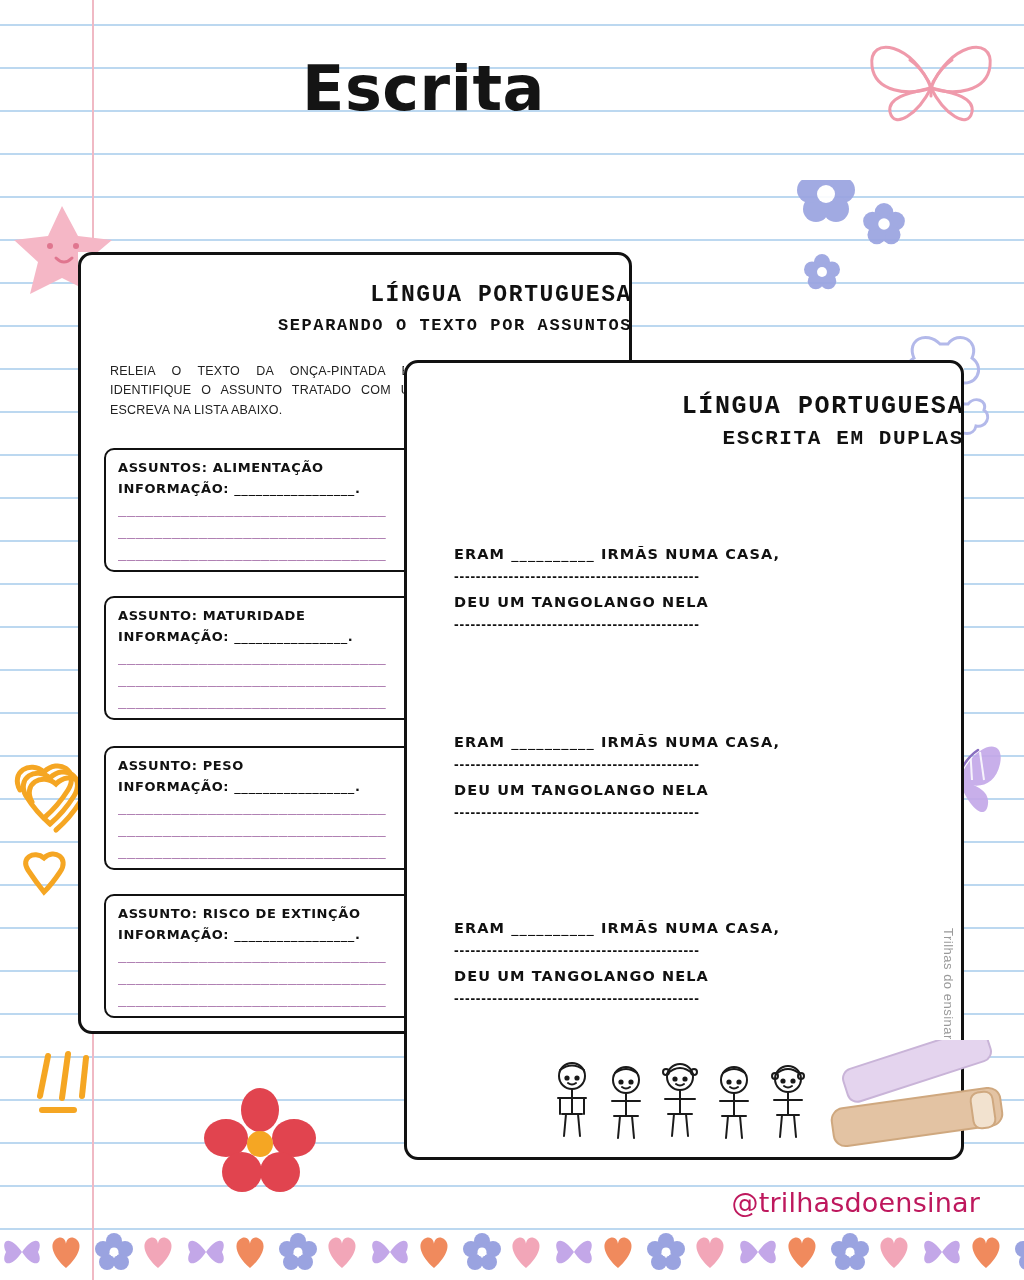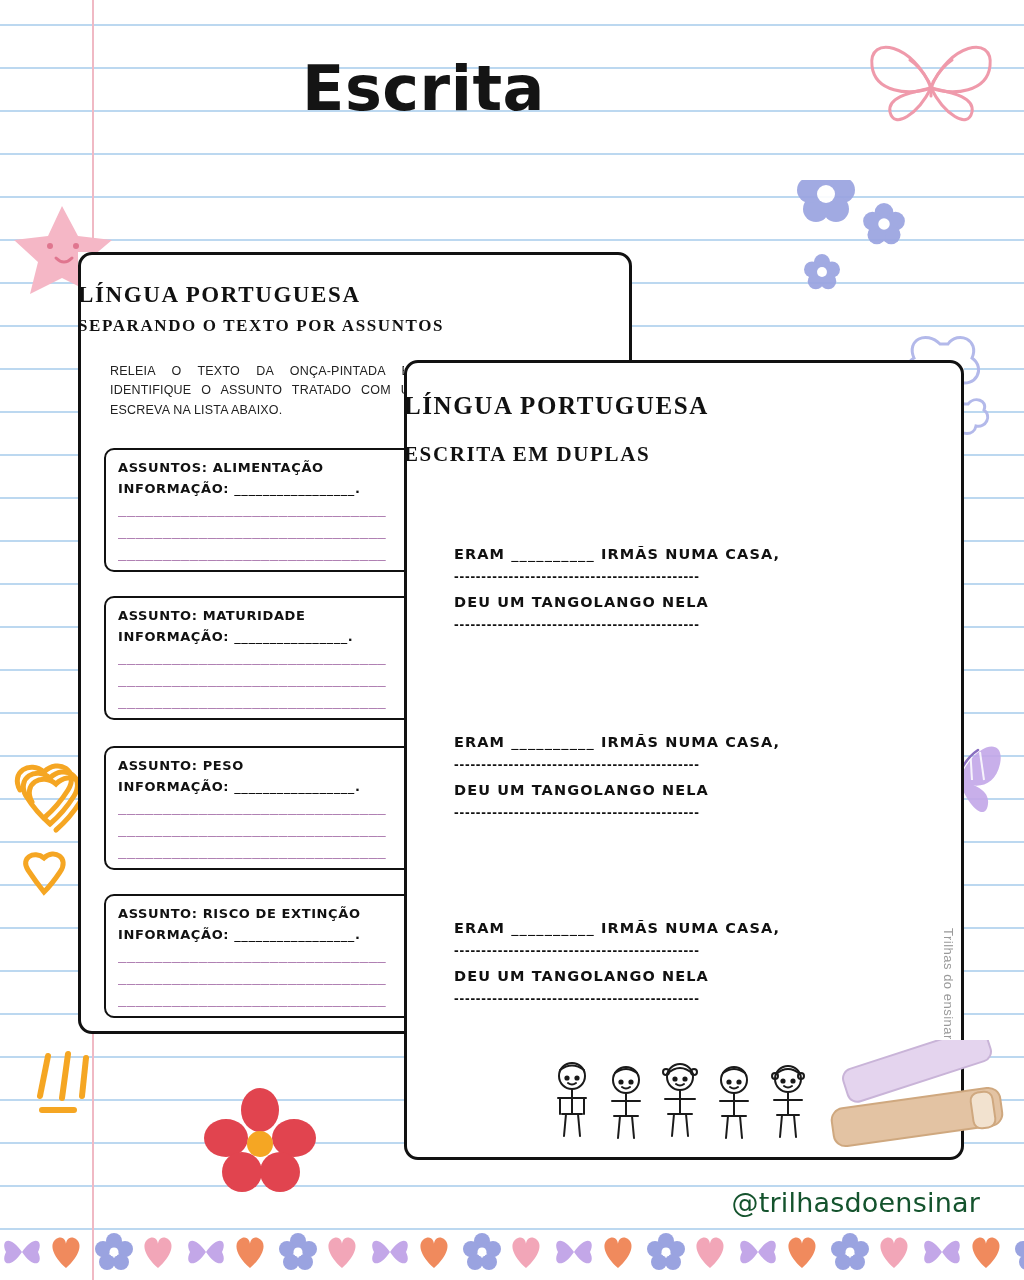--- a/index.html
+++ b/index.html
@@ -59,33 +59,33 @@
     position: absolute;
     inset: 0;
     border: 3px solid #111;
     border-radius: 14px;
   }
 
   #sheet-a { left: 78px; top: 252px; width: 554px; height: 782px; }
   #sheet-b { left: 404px; top: 360px; width: 560px; height: 800px; z-index: 5; }
 
   .sheet-head {
-    text-align: left;
-    font-family: Liberation Serif, serif;
+    text-align: right;
+    font-family: Liberation Mono, monospace;
     font-weight: bold;
     color: #111;
     letter-spacing: 1.6px;
   }
   #sheet-a .sheet-head { padding-top: 30px; }
   #sheet-a .h1 { font-size: 23px; }
   #sheet-a .h2 { font-size: 17px; margin-top: 8px; }
 
   #sheet-b .sheet-head { padding-top: 32px; }
   #sheet-b .h1 { font-size: 25px; }
-  #sheet-b .h2 { font-size: 21px; margin-top: 22px; }
+  #sheet-b .h2 { font-size: 21px; margin-top: 6px; }
 
   .instr {
     font-size: 12.5px;
     color: #222;
     line-height: 1.55;
     letter-spacing: 0.2px;
   }
   #sheet-a .instr {
     position: absolute;
     left: 32px; top: 110px; width: 300px;
@@ -191,21 +191,21 @@
     width: 190px;
     height: 120px;
     z-index: 7;
   }
 
   
   #handle { position: absolute; right: 44px; bottom: 62px; z-index: 8; }
   #handle .text {
     font-family: "DejaVu Sans", sans-serif;
     font-size: 27px;
-    color: #14532d;
+    color: #be185d;
     letter-spacing: 0.2px;
   }
 
   
   .deco { position: absolute; z-index: 3; }
   #deco-butterfly-top { right: 18px; top: 26px; }
   #deco-flowers { right: 110px; top: 180px; }
   #deco-cloudflower { right: 14px; top: 318px; }
   #deco-star { left: 10px; top: 198px; }
   #deco-hearts { left: 8px; top: 750px; }

